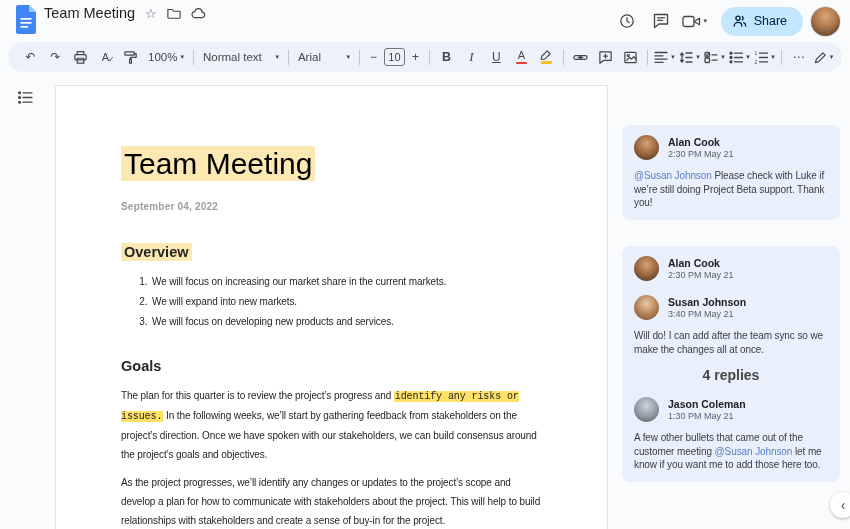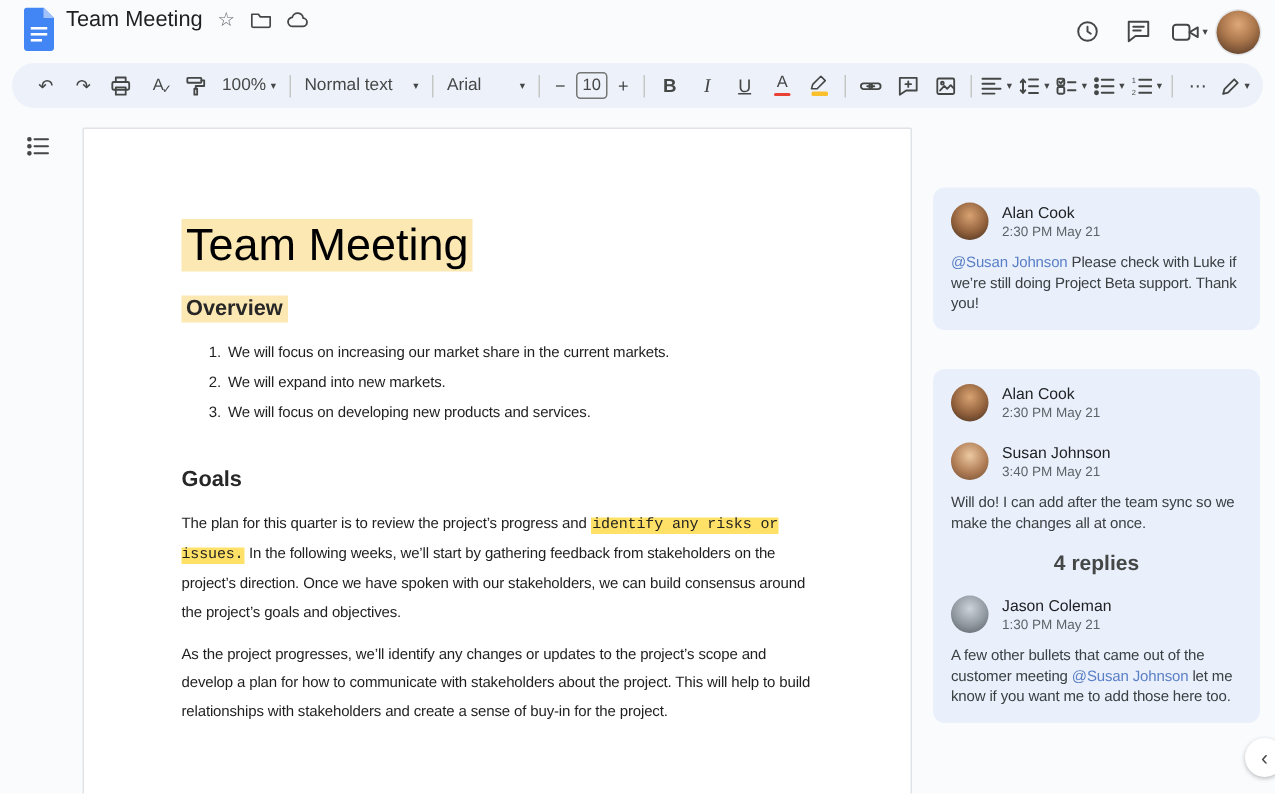--- a/index.html
+++ b/index.html
@@ -70,21 +70,21 @@
   
   .comment-card{position:absolute;left:622px;width:218px;background:#e9f0fb;border-radius:8px;
     padding:10px 12px;box-sizing:border-box;cursor:pointer;}
   .c1{top:125px;}
   .c2{top:246px;}
   .c-head{display:flex;align-items:center;gap:9px;}
   .c-avatar{width:25px;height:25px;border-radius:50%;flex:none;}
   .av-ac{background:radial-gradient(circle at 50% 35%,#d8a272 0%,#92613c 55%,#3f2b1d 100%);}
   .av-sj{background:radial-gradient(circle at 50% 35%,#ecc9a2 0%,#b07d55 55%,#6e4a32 100%);}
   .av-jc{background:radial-gradient(circle at 50% 35%,#cdd3da 0%,#8f979f 55%,#555b63 100%);}
-  .c-name{font-size:10.5px;font-weight:400;color:#202124;line-height:13px;}
+  .c-name{font-size:10.5px;font-weight:700;color:#202124;line-height:13px;}
   .c-time{font-size:9px;color:#5f6368;line-height:11px;}
   .c-text{font-size:10px;line-height:13.5px;color:#3c4043;margin-top:9px;letter-spacing:-0.1px;}
   .mention{color:#5a7fc6;}
   .c-entry{margin-top:14px;}
   .c-entry.first{margin-top:0;}
   .replies{margin:11px 0 2px;text-align:center;font-size:14px;font-weight:700;color:#444746;}
   
   .fab-collapse{position:absolute;left:830px;top:492px;width:26px;height:26px;border-radius:50%;background:#fff;
     box-shadow:0 1px 3px rgba(60,64,67,.35);display:flex;align-items:center;justify-content:center;
     font-size:14px;color:#444746;cursor:pointer;}
@@ -147,20 +147,28 @@
             <path d="M5.5 5.8h7M5.5 8.3h5"></path>
           </svg>
       </div>
       <div class="hbtn">
         <svg class="ic" width="19" height="15" viewBox="0 0 19 15">
             <rect x="1" y="2.5" width="11" height="10" rx="2"></rect>
             <path d="M12 7.5l5.5-3.2v6.4z"></path>
           </svg>
         <span class="caret">▾</span>
       </div>
+      <button class="share">
+        <svg width="14" height="14" viewBox="0 0 14 14" style="stroke:#001d35;fill:none;stroke-width:1.3;stroke-linecap:round">
+          <circle cx="5" cy="4.2" r="2.1"></circle>
+            <path d="M1.2 12c0-2.2 1.7-3.6 3.8-3.6S8.8 9.8 8.8 12"></path>
+          <path d="M9.3 2.6a2.1 2.1 0 0 1 0 3.4M10.6 8.7c1.4.5 2.2 1.7 2.2 3.3"></path>
+        </svg>
+        <span>Share</span>
+      </button>
       <div class="avatar"></div>
     </div>
   </header>
 
   <div class="toolbar">
     <div class="tbtn">↶</div>
     <div class="tbtn">↷</div>
     <div class="tbtn">
       <svg class="ic" width="15" height="15" viewBox="0 0 16 16">
           <path d="M4.5 5V1.8h7V5"></path>
@@ -298,20 +306,21 @@
         <circle cx="1.6" cy="1.8" r="0.9" fill="#444746"></circle>
         <circle cx="1.6" cy="6.5" r="0.9" fill="#444746"></circle>
         <circle cx="1.6" cy="11.2" r="0.9" fill="#444746"></circle>
         <path d="M5 1.8h9M5 6.5h9M5 11.2h9"></path>
       </svg>
   </div>
 
   <div class="page">
     <div class="doc">
       <h1 class="doc-h1"><mark class="hl-tan">Team Meeting</mark></h1>
+      <div class="doc-date">September 04, 2022</div>
 
       <h2 class="doc-h2"><mark class="hl-tan">Overview</mark></h2>
       <ol>
         <li>We will focus on increasing our market share in the current markets.</li>
         <li>We will expand into new markets.</li>
         <li>We will focus on developing new products and services.</li>
       </ol>
 
       <h2 class="doc-h2 mt-goals">Goals</h2>
       <p><span>The plan for this quarter is to review the project’s progress and </span><mark class="hl-yellow">identify any risks or issues.</mark><span> In the following weeks, we’ll start by gathering feedback from stakeholders on the project’s direction. Once we have spoken with our stakeholders, we can build consensus around the project’s goals and objectives.</span></p>

